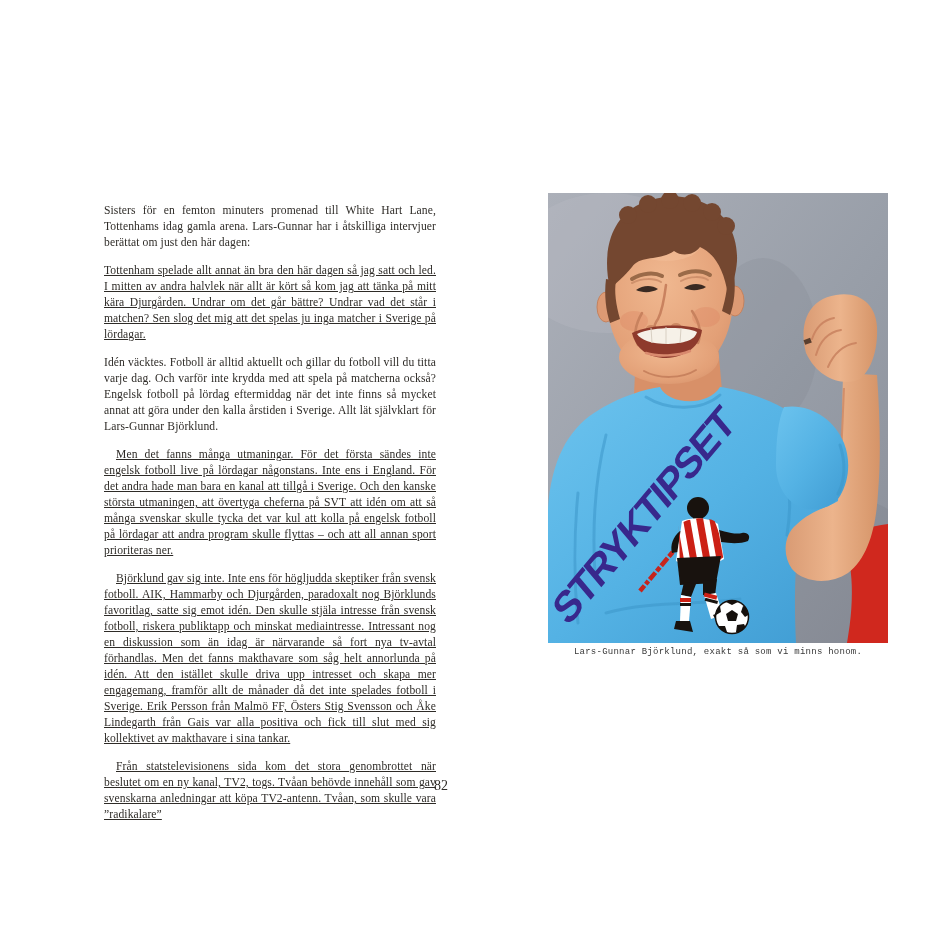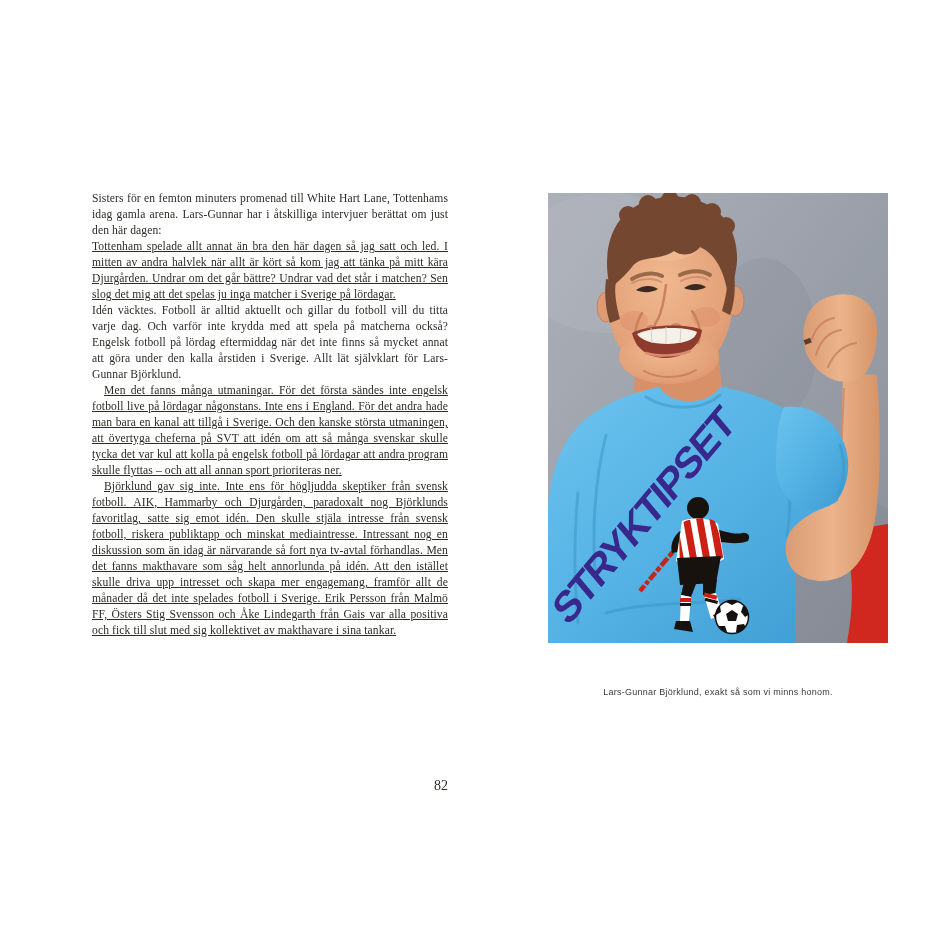--- a/index.html
+++ b/index.html
@@ -6,35 +6,35 @@
   body{
     width:950px;height:950px;position:relative;background:#ffffff;
     font-family:"Liberation Serif", serif;overflow:hidden;
   }
   
   .text-col{
     position:absolute;left:92px;top:191px;width:356px;
     font-size:11.6px;line-height:16px;color:#2e2b27;
     text-align:justify;letter-spacing:.1px;
   }
-  .text-col p{margin:0;padding:0;}
+  .text-col p{margin:12px;padding:0;}
   .para.indent{text-indent:12px;text-decoration:underline;}
   .blockquote{margin:9px 0 9px 14px;text-decoration:underline;}
   .page-number{
     position:absolute;left:92px;top:730px;width:356px;
     text-align:right;font-size:14px;color:#2e2b27;margin-top:48px;
   }
   
   .photo-figure{
     position:absolute;left:548px;top:193px;width:340px;height:450px;margin:0;
   }
   .photo-figure svg{display:block;width:340px;height:450px;}
   .caption{
-    position:absolute;left:548px;top:687px;width:340px;
-    text-align:center;font-family:Liberation Sans, sans-serif;
+    position:absolute;left:548px;top:647px;width:340px;
+    text-align:center;font-family:Liberation Mono, monospace;
     font-size:9px;letter-spacing:.25px;color:#3a3a3a;
   }
   .fill-shirt{fill:var(--tshirt_blue,#54b2e4);}
   .fill-logo{fill:var(--logo_blue,#38288c);}
   .fill-red{fill:var(--red_garment,#d0281e);}
   .fill-hair{fill:var(--hair,#744730);}
   .logo-text{
     font-family:"Liberation Sans", sans-serif;font-weight:bold;
     letter-spacing:-2px;
   }
@@ -44,20 +44,21 @@
 
 <div class="spread">
 
   <div>
     <div class="text-col">
       <p class="para">Sisters för en femton minuters promenad till White Hart Lane, Tottenhams idag gamla arena. Lars-Gunnar har i åtskilliga intervjuer berättat om just den här dagen:</p>
       <p class="blockquote">Tottenham spelade allt annat än bra den här dagen så jag satt och led. I mitten av andra halvlek när allt är kört så kom jag att tänka på mitt kära Djurgården. Undrar om det går bättre? Undrar vad det står i matchen? Sen slog det mig att det spelas ju inga matcher i Sverige på lördagar.</p>
       <p class="para">Idén väcktes. Fotboll är alltid aktuellt och gillar du fotboll vill du titta varje dag. Och varför inte krydda med att spela på matcherna också? Engelsk fotboll på lördag eftermiddag när det inte finns så mycket annat att göra under den kalla årstiden i Sverige. Allt lät självklart för Lars-Gunnar Björklund.</p>
       <p class="para indent">Men det fanns många utmaningar. För det första sändes inte engelsk fotboll live på lördagar någonstans. Inte ens i England. För det andra hade man bara en kanal att tillgå i Sverige. Och den kanske största utmaningen, att övertyga cheferna på SVT att idén om att så många svenskar skulle tycka det var kul att kolla på engelsk fotboll på lördagar att andra program skulle flyttas – och att all annan sport prioriteras ner.</p>
       <p class="para indent">Björklund gav sig inte. Inte ens för högljudda skeptiker från svensk fotboll. AIK, Hammarby och Djurgården, paradoxalt nog Björklunds favoritlag, satte sig emot idén. Den skulle stjäla intresse från svensk fotboll, riskera publiktapp och minskat mediaintresse. Intressant nog en diskussion som än idag är närvarande så fort nya tv-avtal förhandlas. Men det fanns makthavare som såg helt annorlunda på idén. Att den istället skulle driva upp intresset och skapa mer engagemang, framför allt de månader då det inte spelades fotboll i Sverige. Erik Persson från Malmö FF, Östers Stig Svensson och Åke Lindegarth från Gais var alla positiva och fick till slut med sig kollektivet av makthavare i sina tankar.</p>
+      <p class="para indent">Från statstelevisionens sida kom det stora genombrottet när beslutet om en ny kanal, TV2, togs. Tvåan behövde innehåll som gav svenskarna anledningar att köpa TV2-antenn. Tvåan, som skulle vara ”radikalare”</p>
     </div>
     <div class="page-number">82</div>
   </div>
 
   <div>
     <figure class="photo-figure" aria-label="Äldre leende man med brunt hår i ljusblå Stryktipset-t-shirt som knyter näven">
       <svg viewBox="0 0 340 450" xmlns="http://www.w3.org/2000/svg">
         <defs>
           <linearGradient id="bgGrad" x1="0" y1="0" x2="1" y2="1">
             <stop offset="0" stop-color="#acb0b9"></stop>

